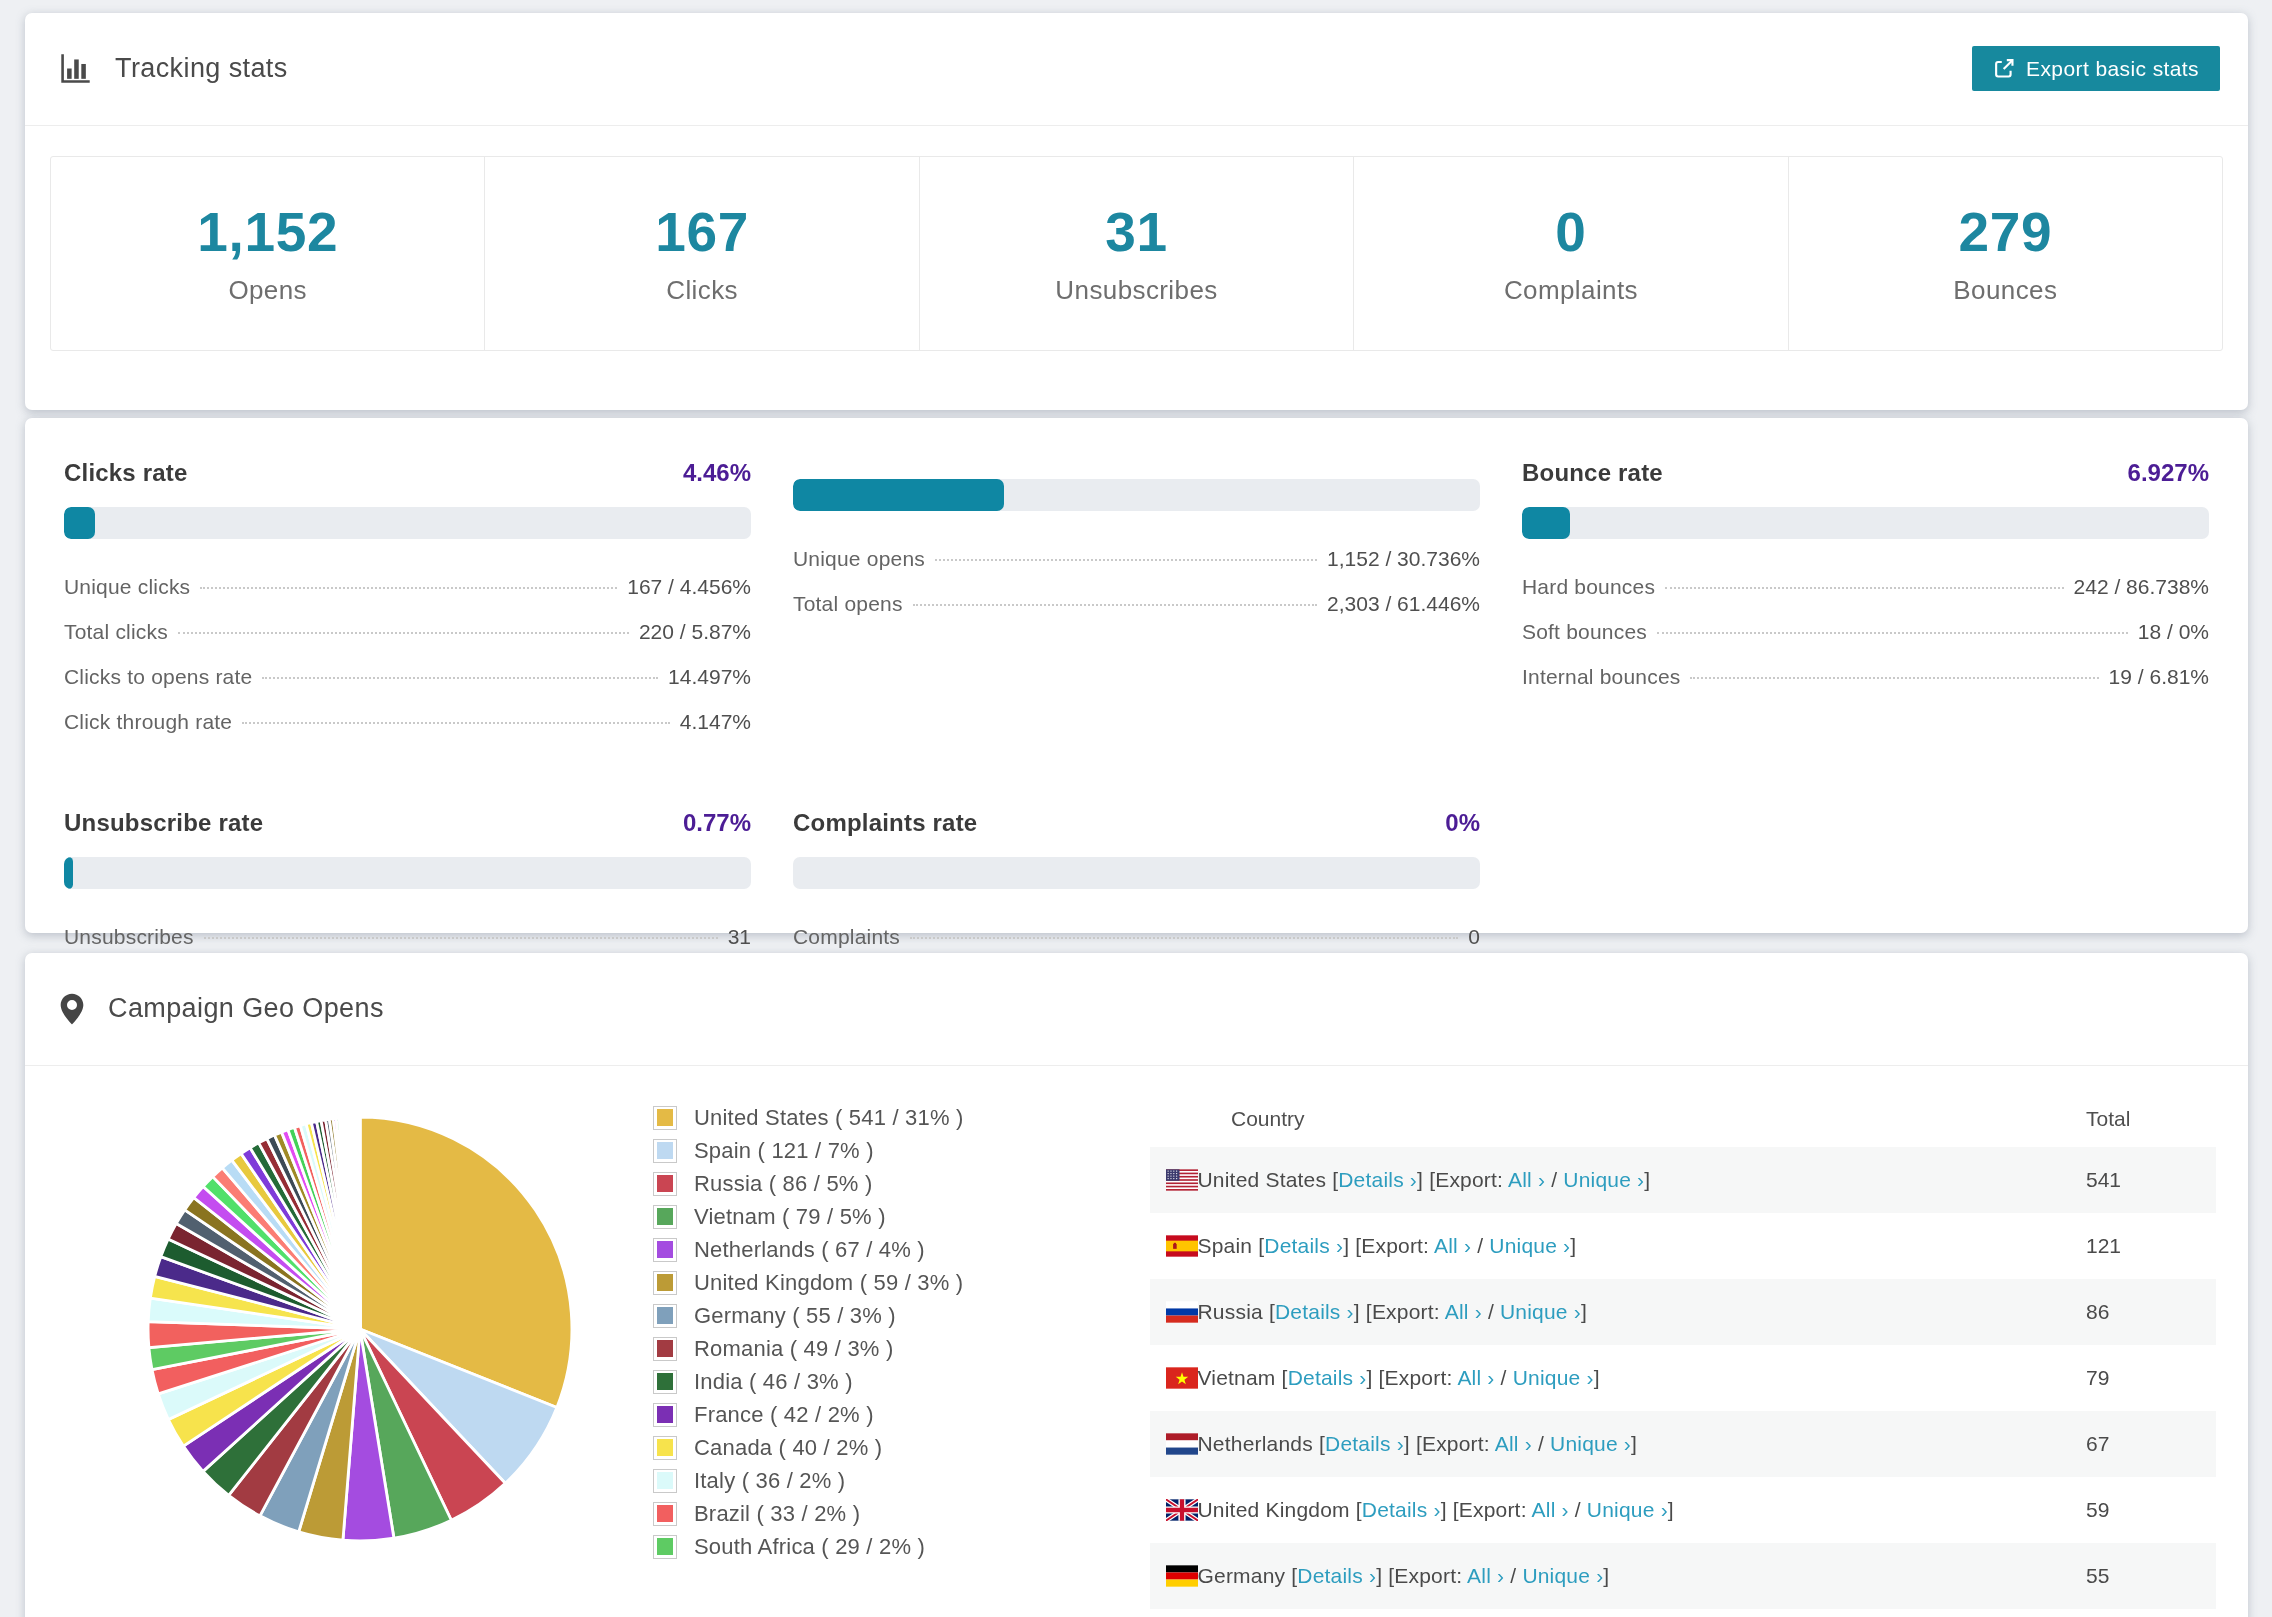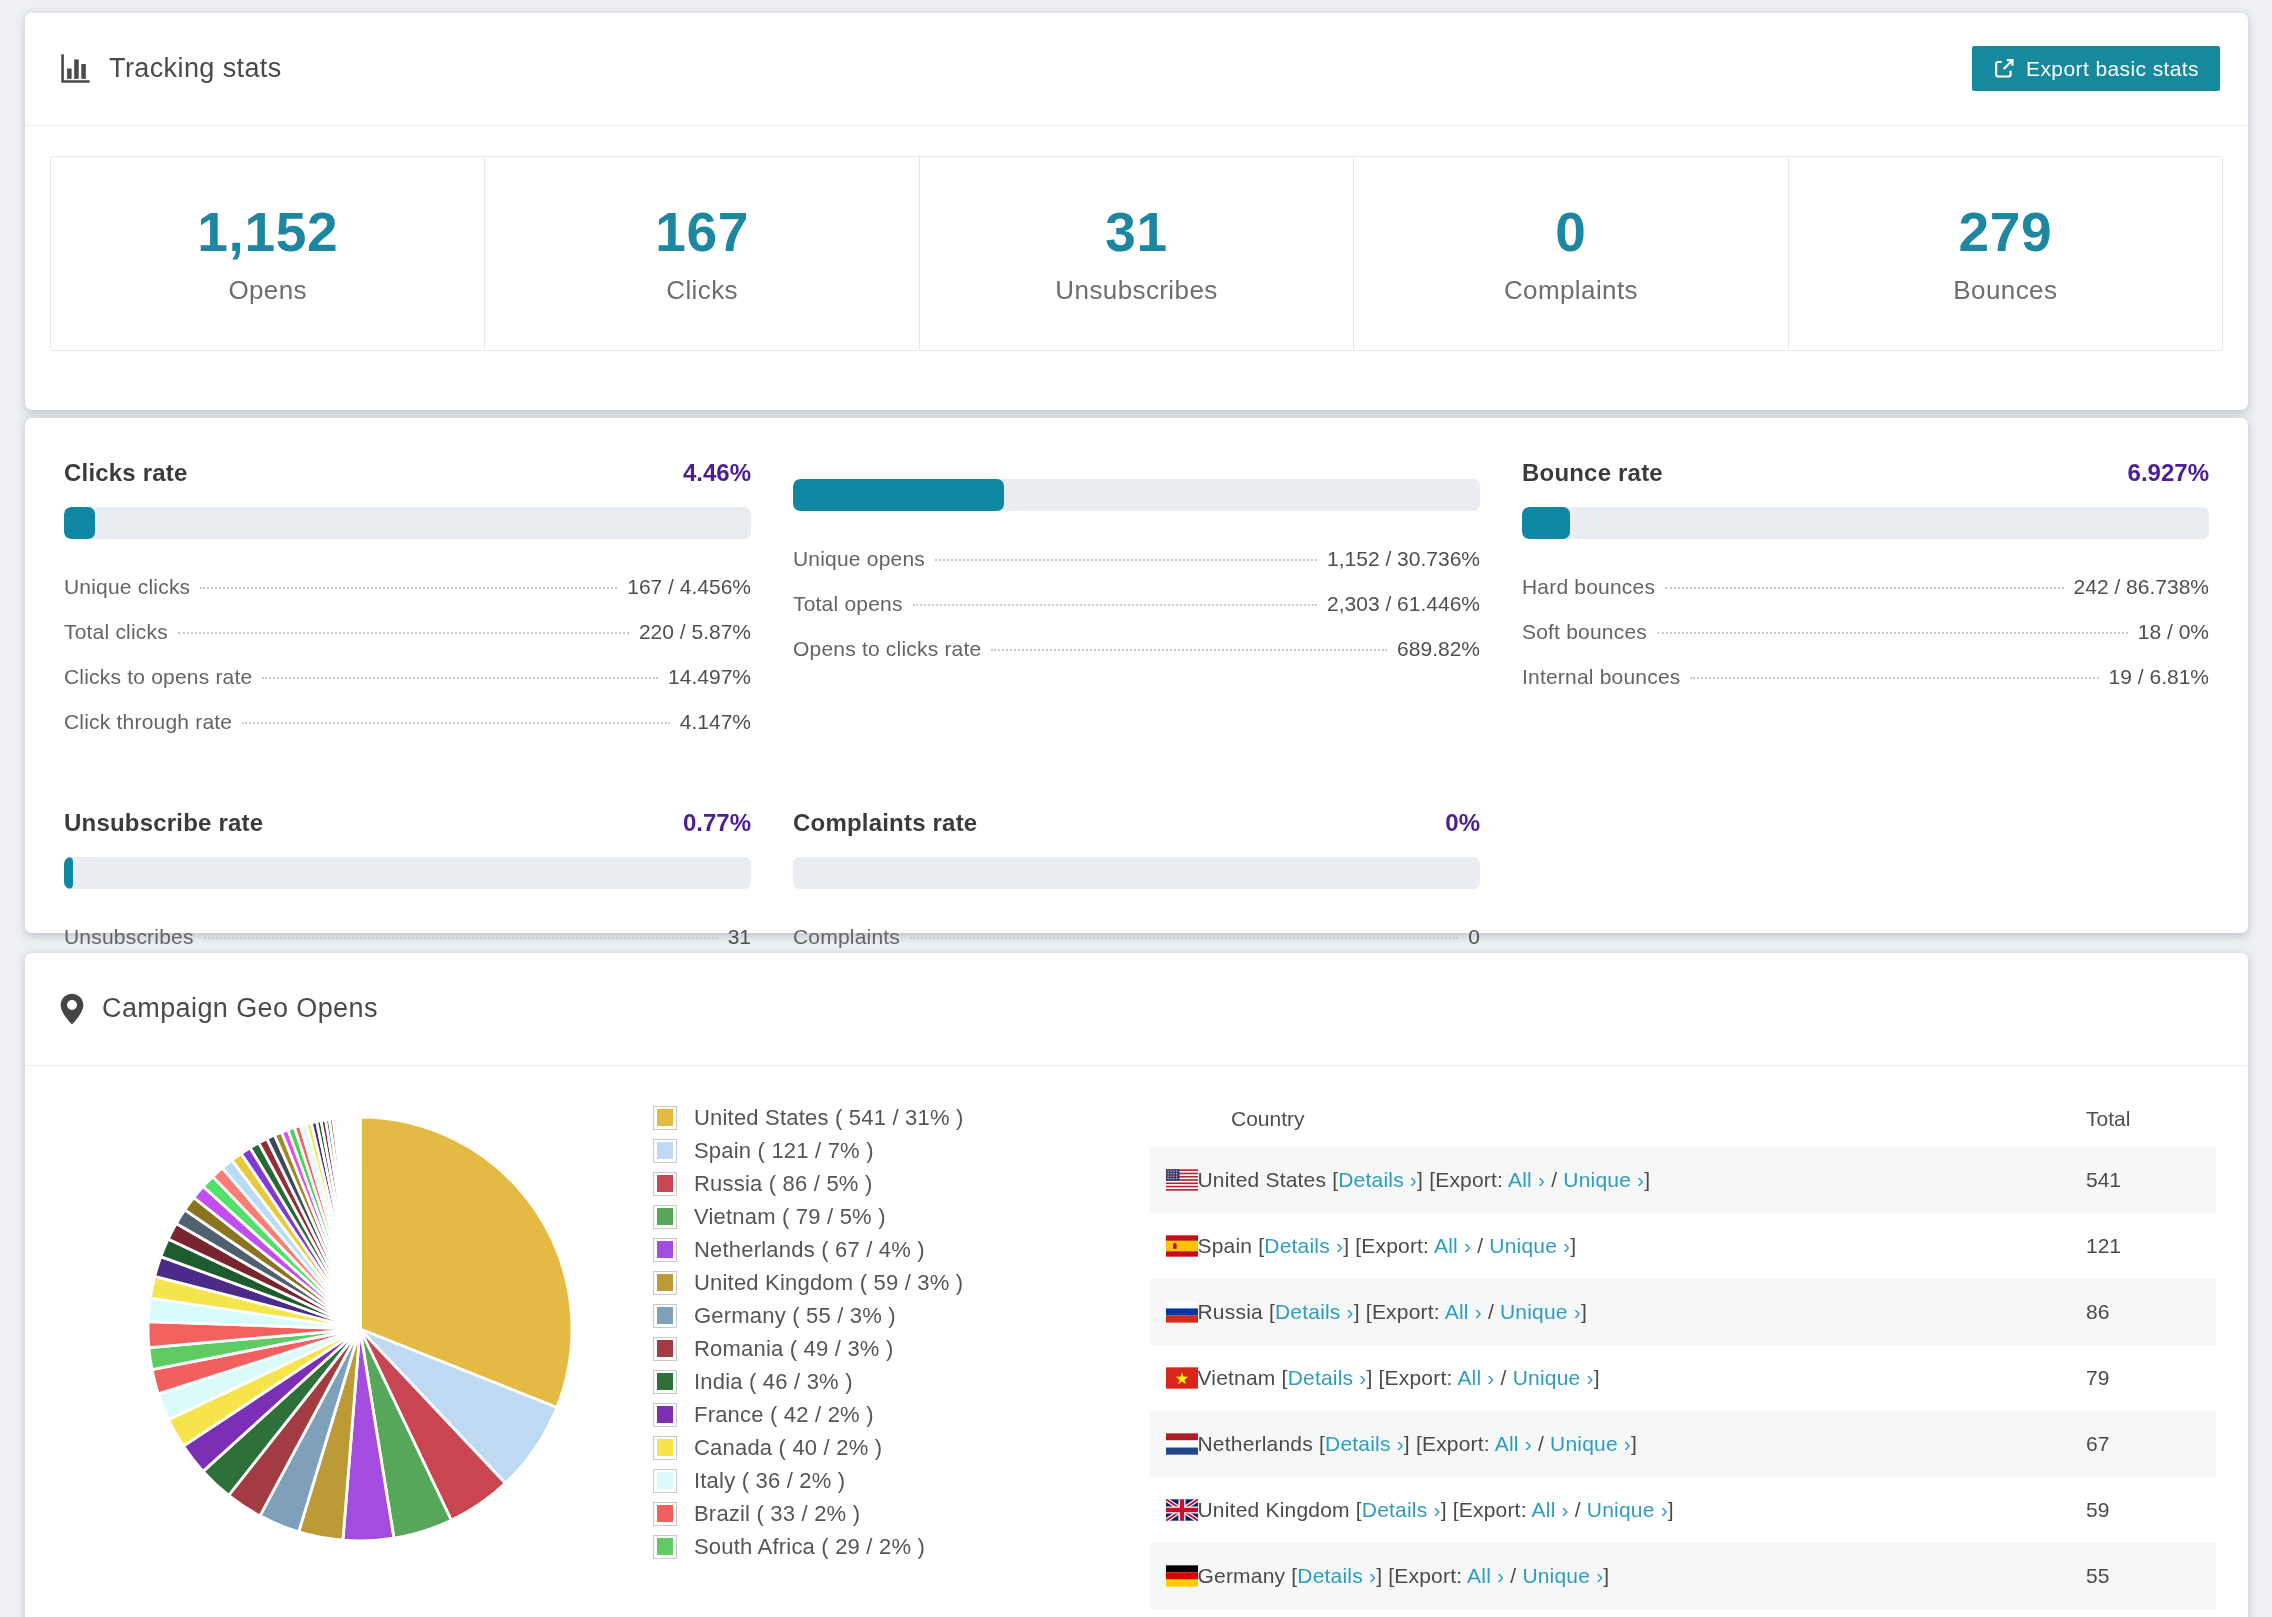--- a/index.html
+++ b/index.html
@@ -20,21 +20,21 @@
   #card-tracking { margin-top:12.7px; height:397px; }
   #card-rates    { margin-top:8px; height:515px; padding:0 39px; }
   #card-geo      { margin-top:20px; height:765px; overflow:hidden; }
 
   
   .card-head {
     display:flex; align-items:center;
     height:113px; padding:0 28px 0 35px;
     border-bottom:1.4px solid #ededed;
   }
-  .card-head .ttl { font-size:27px; color:#4a4a4a; letter-spacing:0.4px; margin-left:18px; }
+  .card-head .ttl { font-size:27px; color:#4a4a4a; letter-spacing:0.4px; margin-left:24px; }
   .head-icon { width:31px; height:31px; flex:0 0 auto; }
 
   
   .export-btn {
     margin-left:auto;
     background:#17899e; color:#fff;
     border:none; border-radius:2px;
     font-family:inherit;
     font-size:21px; letter-spacing:0.4px;
     height:45px; padding:0 21px;
@@ -190,25 +190,20 @@
         <div class="rate-rows">
           <div class="stat-row">
             <span class="stat-label">Unique opens</span>
             <span class="stat-leader"></span>
             <span class="stat-value">1,152 / 30.736%</span>
           </div>
           <div class="stat-row">
             <span class="stat-label">Total opens</span>
             <span class="stat-leader"></span>
             <span class="stat-value">2,303 / 61.446%</span>
-          </div>
-          <div class="stat-row">
-            <span class="stat-label">Opens to clicks rate</span>
-            <span class="stat-leader"></span>
-            <span class="stat-value">689.82%</span>
           </div>
         </div>
       </div>
       <div class="rate-col">
         <div class="rate-titlerow">
           <span class="rate-title">Bounce rate</span>
           <span class="rate-value">6.927%</span>
         </div>
         <div class="progress-track">
           <div class="progress-fill" style="width: max(6.927%, 8.5px);"></div>

